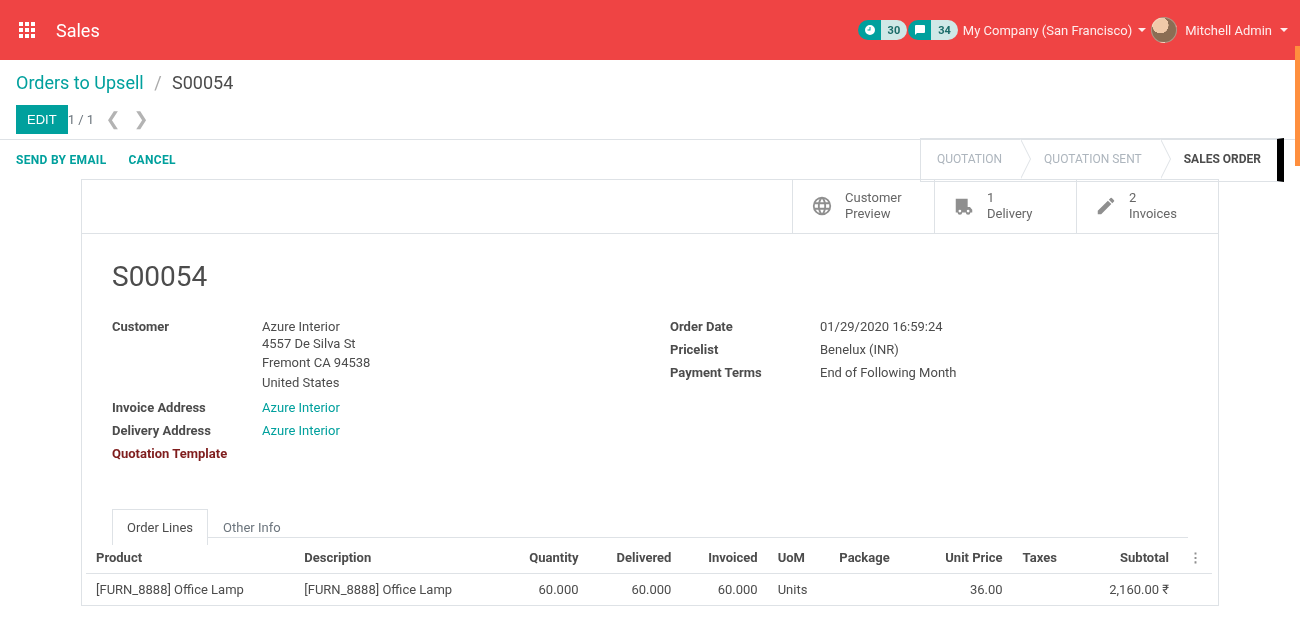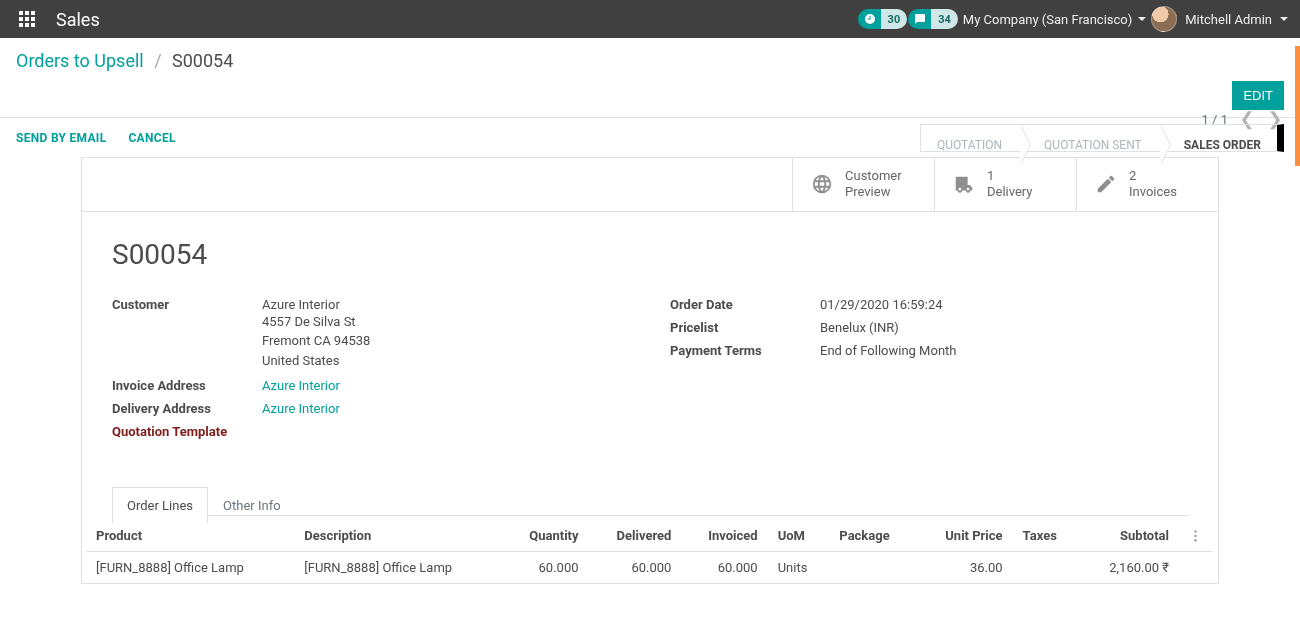--- a/index.html
+++ b/index.html
@@ -1,19 +1,19 @@
 <!DOCTYPE html>
 <html><head>
 <meta charset="utf-8">
 <style>
   * { margin: 0; padding: 0; box-sizing: border-box; }
   body { font-family: -apple-system, BlinkMacSystemFont, "Segoe UI", Roboto, "Helvetica Neue", Arial, sans-serif; font-size: 13px; color: #4c4c4c; background: #fff; width: 1300px; height: 637px; overflow: hidden; position: relative; }
   
   
-  .navbar { background: #404040; height: 38px; display: flex; align-items: center; color: #fff; padding: 0 4px; }
+  .navbar { background: #ef4444; height: 60px; display: flex; align-items: center; color: #fff; padding: 0 4px; }
   .navbar .apps-icon { width: 46px; height: 46px; display: flex; align-items: center; justify-content: center; cursor: pointer; }
   .navbar .apps-icon svg { width: 16px; height: 16px; fill: #fff; }
   .navbar .brand { font-size: 18px; font-weight: 400; padding: 0 14px 0 6px; }
   .navbar .menu { display: flex; gap: 0; margin-left: 18px; }
   .navbar .menu a { color: rgba(255,255,255,0.9); text-decoration: none; padding: 0 12px; line-height: 46px; font-size: 13px; cursor: pointer; }
   .navbar .spacer { flex: 1; }
   .navbar .right { display: flex; align-items: center; gap: 1px; padding-right: 8px; }
   .badge-pill { display: inline-flex; align-items: center; border-radius: 10px; overflow: hidden; cursor: pointer; height: 20px; }
   .badge-pill .icon-part { background: #00a09d; padding: 0 5px 0 6px; display: flex; align-items: center; height: 100%; }
   .badge-pill .icon-part svg { width: 12px; height: 12px; fill: #fff; }
@@ -21,33 +21,33 @@
   .navbar .company { color: rgba(255,255,255,0.9); font-size: 13px; padding: 0 4px; cursor: pointer; display: flex; align-items: center; gap: 6px; }
   .navbar .user { display: flex; align-items: center; gap: 8px; cursor: pointer; color: rgba(255,255,255,0.9); }
   .navbar .avatar { width: 26px; height: 26px; border-radius: 50%; background: radial-gradient(circle at 35% 30%, #f0c9a9 0 35%, #8b6d54 36% 100%); border: 1px solid rgba(255,255,255,.3); }
   .caret-down { width: 0; height: 0; border-left: 4px solid transparent; border-right: 4px solid transparent; border-top: 4px solid currentColor; display: inline-block; }
   
   
   .controlbar { padding: 12px 16px 4px 16px; }
   .breadcrumb { font-size: 18px; color: #4c4c4c; margin-bottom: 10px; }
   .breadcrumb a { color: #00a09d; text-decoration: none; }
   .breadcrumb .sep { color: #aaa; padding: 0 6px; }
-  .cb-row { display: flex; align-items: flex-end; height: 32px; flex-direction: column; }
+  .cb-row { display: flex; align-items: center; height: 32px; }
   .btn-edit { background: #00a09d; color: #fff; border: 1px solid #00a09d; padding: 6px 10px; font-size: 13px; font-weight: 500; cursor: pointer; text-transform: uppercase; }
   .cb-center { flex: 1; display: flex; justify-content: center; gap: 16px; }
   .cb-center .dd { color: #4c4c4c; font-size: 13px; cursor: pointer; display: flex; align-items: center; gap: 5px; }
   .pager { display: flex; align-items: center; gap: 10px; color: #6c757d; font-size: 13px; }
   .pager .chev { font-size: 18px; color: #b3b3b3; cursor: pointer; width: 18px; text-align: center; user-select: none; line-height: 1; }
   
   
   .statusbar { border-top: 1px solid #dee2e6; display: flex; align-items: center; padding: 0 16px; height: 40px; }
   .statusbar .actions { display: flex; gap: 22px; }
   .statusbar .actions a { color: #00a09d; font-weight: 700; font-size: 12px; letter-spacing: .3px; text-decoration: none; cursor: pointer; }
   .statusbar .spacer { flex: 1; }
-  .arrows { display: flex; height: 28px; }
+  .arrows { display: flex; height: 44px; }
   .arrow-step { position: relative; padding: 0 18px 0 24px; line-height: 40px; font-size: 12px; color: #adb5bd; border-top: 1px solid #dee2e6; border-bottom: 1px solid #dee2e6; }
   .arrow-step:first-child { border-left: 1px solid #dee2e6; padding-left: 16px; }
   .arrow-step::after { content: ""; position: absolute; right: -10px; top: 0; width: 0; height: 0; border-top: 20px solid transparent; border-bottom: 20px solid transparent; border-left: 10px solid #fff; z-index: 2; filter: drop-shadow(1px 0 0 #dee2e6); }
   .arrow-step.active { color: #4c4c4c; font-weight: 700; }
   .arrow-step:last-child::after { display: none; }
   .arrow-step:last-child { border-right: 7px solid #000000; padding-right: 16px; }
   
   
   .sheet-wrap { padding: 0 0 0 0; background: linear-gradient(to right, #fff 0, #fff 100%); }
   .sheet { width: 1138px; margin: 0 auto; border: 1px solid #dee2e6; background: #fff; }

